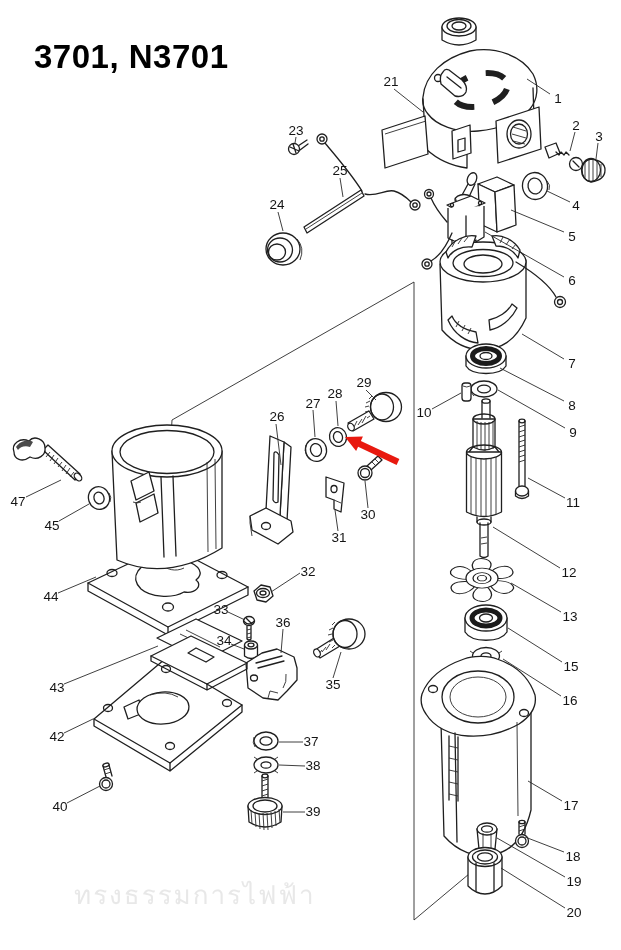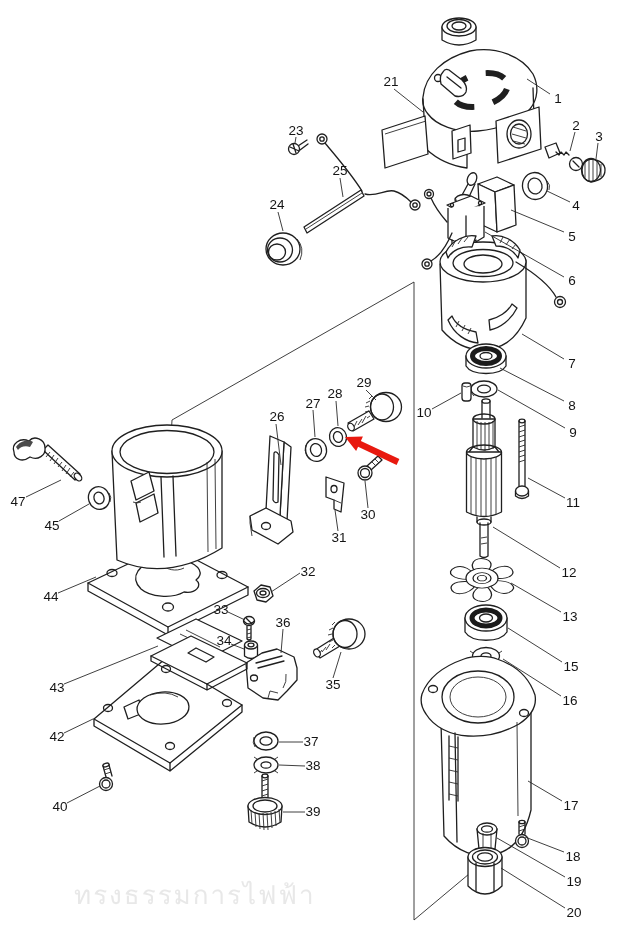--- a/index.html
+++ b/index.html
@@ -14,20 +14,21 @@
   .f{fill:#fff;stroke:#1f1f1f;stroke-width:1.3;stroke-linejoin:round;}
   .dk{fill:none;stroke:#1a1a1a;stroke-width:5;}
   .thin{fill:none;stroke:#2a2a2a;stroke-width:.9;}
   .lead{fill:none;stroke:#2a2a2a;stroke-width:.9;}
   .lbl{font:13.5px "Liberation Sans",sans-serif;fill:#141414;text-anchor:middle;}
 </style>
 </head>
 <body>
 
 <div class="stage">
+  <div class="title">3701, N3701</div>
 
   <svg width="621" height="950" viewBox="0 0 621 950">
 
     <path class="thin" d="M170,456 L172,420 L414,282 L414,920 L469,874"></path>
 
     <g>
       <path class="s" d="M442,27 L442,40 Q459,50 476,40 L476,27"></path>
       <ellipse class="f" cx="459" cy="27" rx="17" ry="9"></ellipse>
       <ellipse class="s" cx="459" cy="26" rx="12" ry="6.5"></ellipse>
       <ellipse class="s" cx="459" cy="26" rx="7" ry="4"></ellipse>

